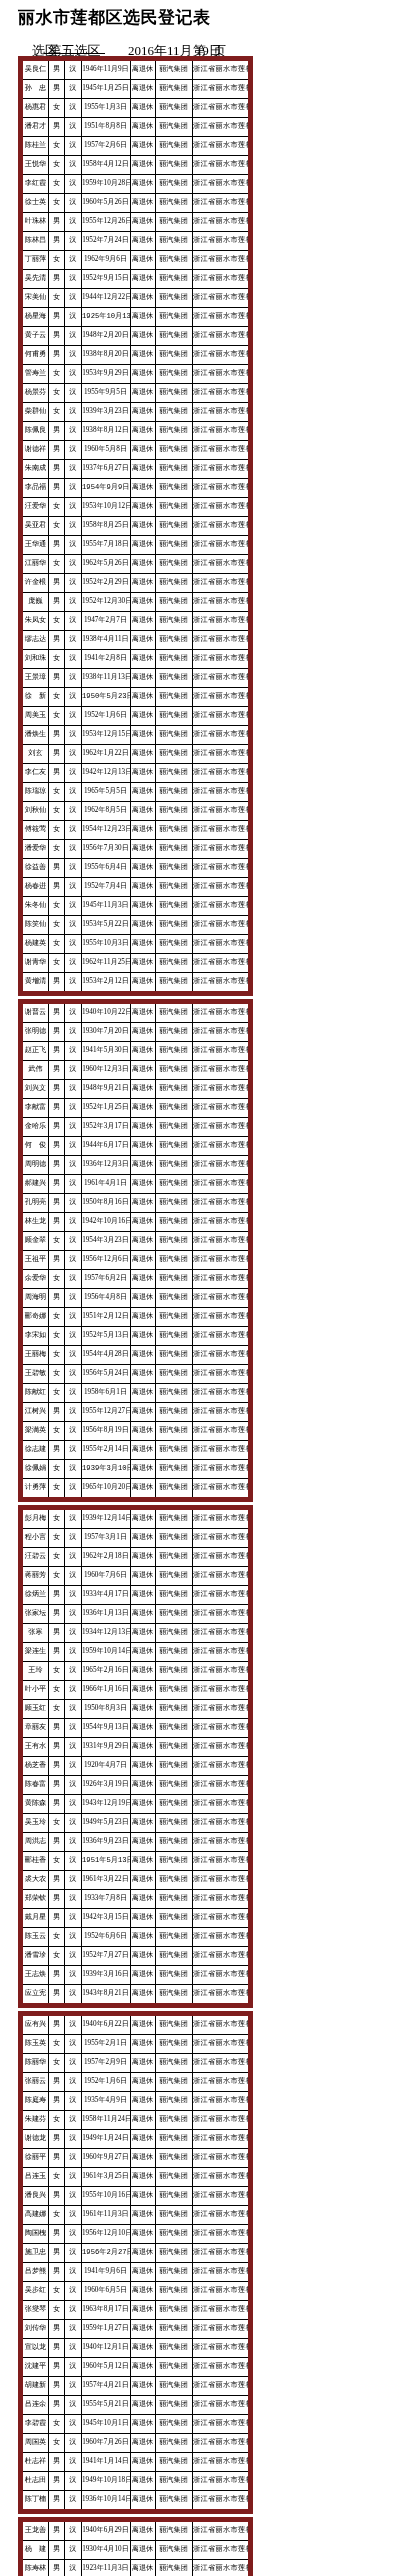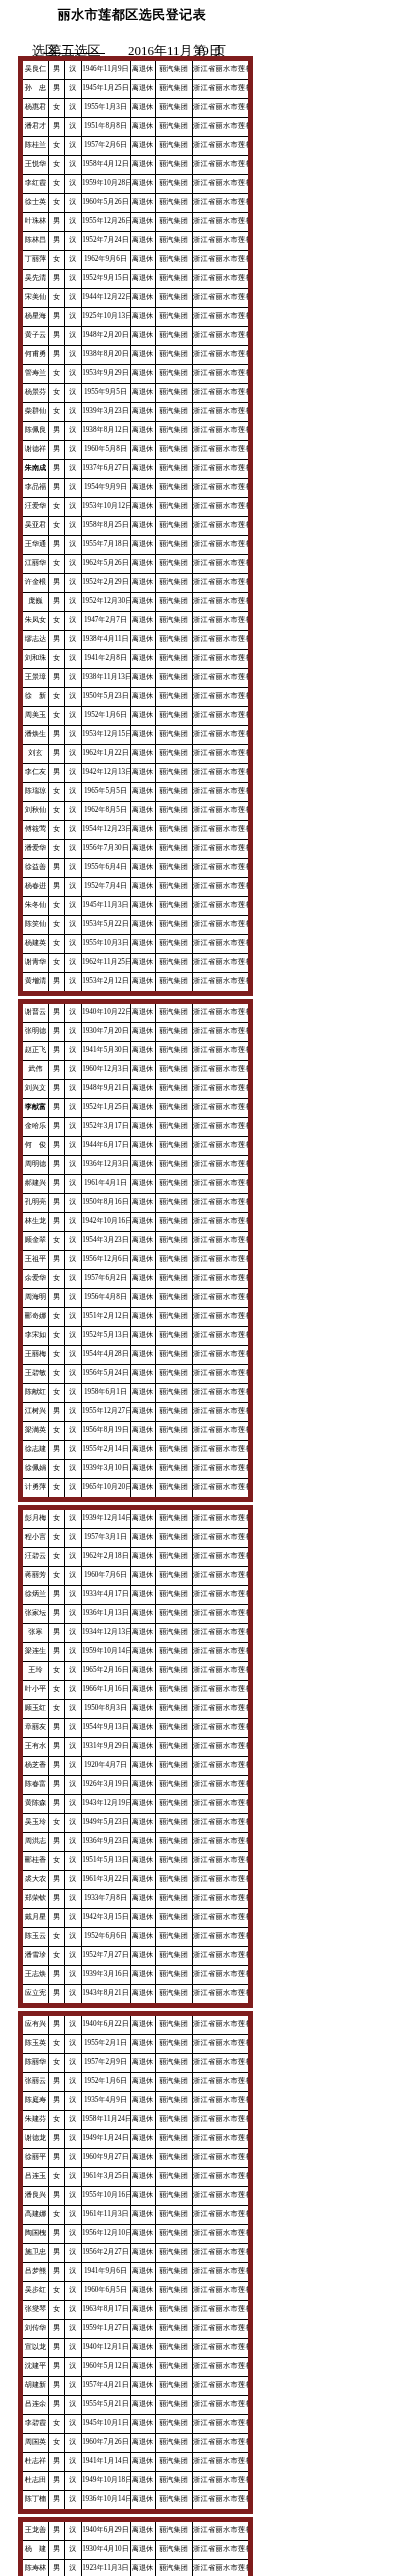--- a/index.html
+++ b/index.html
@@ -6,23 +6,23 @@
   #page{
     position:relative;
     width:409px;height:2803px;
     background:#ffffff;
     font-family:"Liberation Serif", serif;
     color:#000;
     overflow:hidden;
   }
   #doc-title{
     position:absolute;top:6.2px;left:18px;width:228px;
-    text-align:center;
+    text-align:left;
     font-family:"Liberation Sans", sans-serif;
-    font-size:13px;font-weight:bold;letter-spacing:0.5px;
+    font-size:17px;font-weight:bold;letter-spacing:0.5px;
     margin:0;
   }
   #meta-line{
     position:absolute;top:42px;left:0;width:409px;height:12.4px;
     font-size:13px;
   }
   #meta-line .lbl{position:absolute;top:0;}
   #district-label{left:32px;}
   #district-value{
     position:absolute;left:44px;top:0;width:61px;
@@ -44,23 +44,23 @@
     border:0.5px solid #000;
     height:18px;
     padding:0 0.5px;
     text-align:center;
     vertical-align:middle;
     overflow:hidden;
     white-space:nowrap;
     font-size:7.2px;
     line-height:1.1;
   }
-  tr.thick td{border-bottom:1.5px solid #000;}
+  tr.thick td{border-bottom:1.5px solid #000;font-family:Liberation Mono, monospace;}
   td.cell-name{font-size:7.7px;}
-  td.cell-name.bold{font-weight:bold;}
+  td.cell-name.bold{font-weight:normal;}
   td.cell-gender{font-size:7.2px;}
   td.cell-ethnicity{font-size:6.4px;vertical-align:bottom;padding-bottom:2.6px;}
   td.cell-birthdate{font-size:7.5px;word-spacing:1px;}
   td.cell-status,td.cell-unit{font-size:7px;vertical-align:bottom;padding-bottom:2.1px;}
   td.cell-address{font-size:6.2px;vertical-align:bottom;padding-bottom:2.6px;letter-spacing:0.3px;}
 </style>
 </head>
 <body>
 
 <div id="page">

